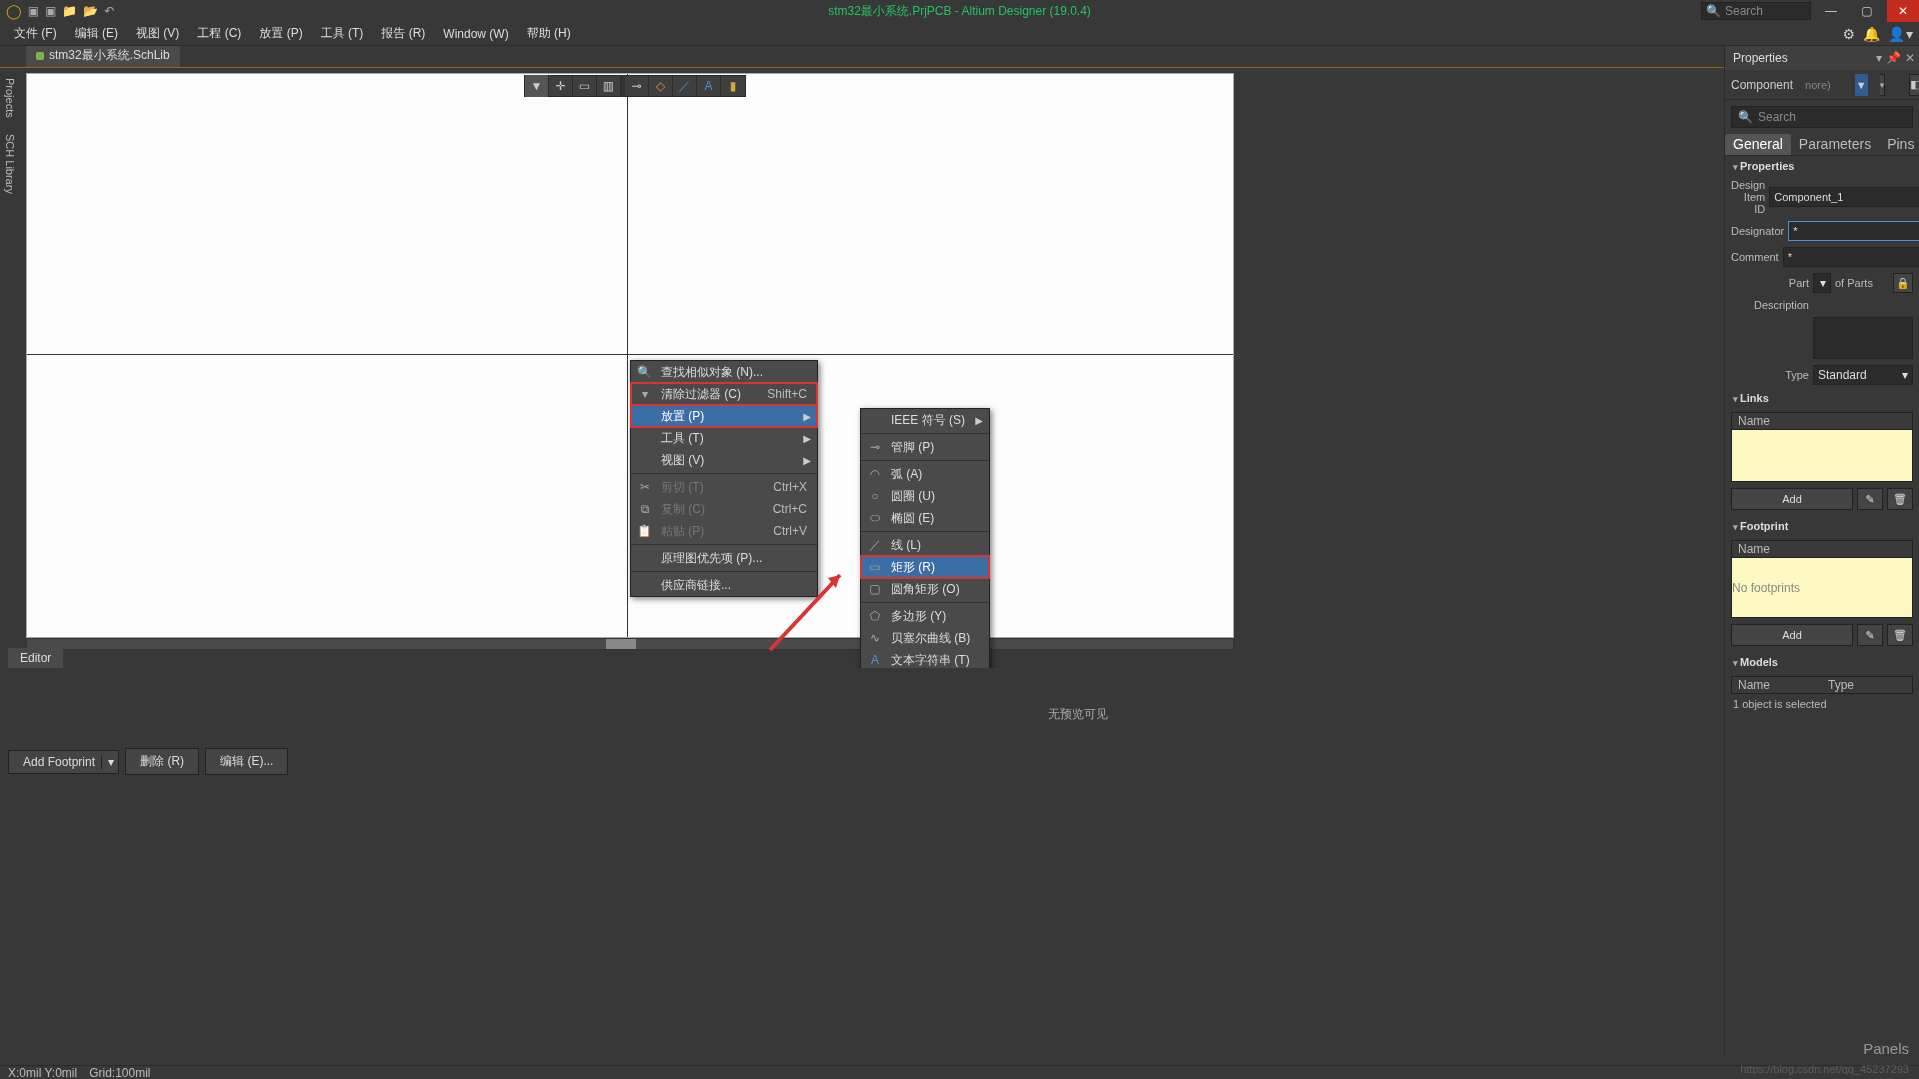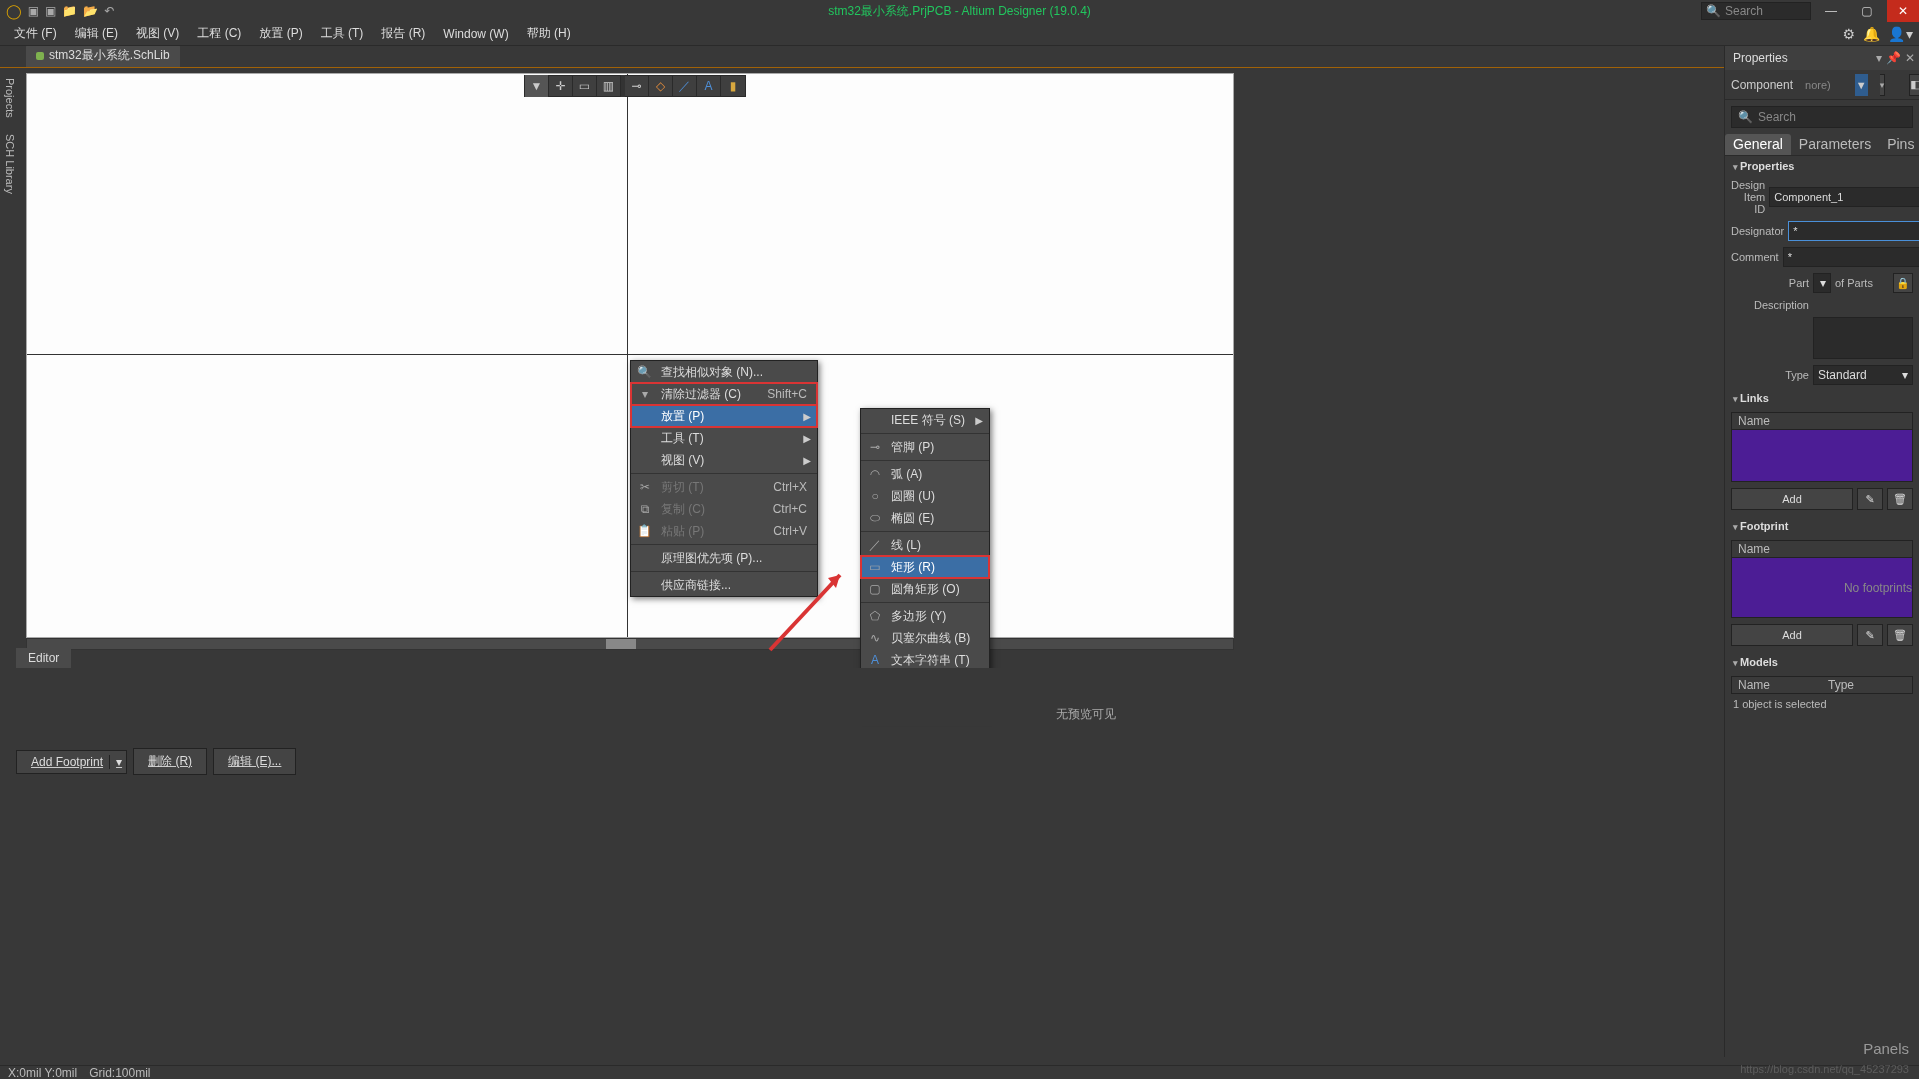--- a/index.html
+++ b/index.html
@@ -56,21 +56,21 @@
 .cm-item.hl { background:#3b6ea5; color:#fff; }
 .cm-item.redbox { outline:2px solid #d93434; outline-offset:-1px; }
 .cm-sep { height:1px; background:#333; margin:2px 0; }
 .cm1 { left:630px; top:360px; width:188px; }
 .cm2 { left:860px; top:408px; width:130px; }
 
 
 .red-arrow { position:absolute; left:760px; top:560px; width:100px; height:100px; pointer-events:none; }
 
 
-.bottom-strip { position:absolute; left:16px; top:648px; width:1208px;text-decoration:underline; }
+.bottom-strip { position:absolute; left:8px; top:648px; width:1208px; }
 .editor-tab { background:#4a4a4a; padding:3px 12px; display:inline-block; color:#ddd; }
 .btm-headers { margin-top:4px; height:20px; background:#383838; display:flex; align-items:center; color:#bbb; border-bottom:1px solid #2a2a2a; }
 .btm-headers div { padding:0 8px; }
 .btm-headers .h1 { width:140px; } .btm-headers .h2 { width:130px; } .btm-headers .h3 { width:170px; } .btm-headers .h4 { width:340px; }
 .btm-body { height:58px; background:#383838; }
 .preview-text { position:absolute; left:1040px; top:58px; color:#aaa; }
 .btm-buttons { margin-top:22px; display:flex; gap:6px; align-items:center; }
 .btn { background:#444; border:1px solid #222; padding:4px 14px; color:#ddd; cursor:pointer; }
 .btn.split { padding-right:4px; display:flex; align-items:center; gap:6px; }
 .btn .drop { border-left:1px solid #222; padding-left:6px; }
@@ -99,21 +99,21 @@
 .section-hdr::before { content:"▾ "; color:#aaa; font-size:9px; }
 .form-row { display:flex; align-items:center; padding:3px 6px; gap:4px; }
 .form-row .flabel { width:78px; text-align:right; color:#bbb; font-size:11px; }
 .text-input { flex:1; height:20px; background:#2b2b2b; border:1px solid #222; color:#ddd; padding:0 4px; font-size:11px; }
 .text-input.hl { border:1px solid #4a90d9; }
 .icon-btn { width:20px; height:20px; background:#444; border:1px solid #222; display:flex; align-items:center; justify-content:center; color:#ccc; font-size:11px; cursor:pointer; }
 .desc-box { margin:3px 6px 3px 88px; height:42px; background:#2b2b2b; border:1px solid #222; }
 .select-box { flex:1; height:20px; background:#2b2b2b; border:1px solid #222; color:#ddd; padding:0 4px; display:flex; align-items:center; justify-content:space-between; font-size:11px; }
 .list-header { margin:4px 6px 0 6px; height:18px; background:#3a3a3a; border:1px solid #222; display:flex; align-items:center; color:#bbb; font-size:11px; }
 .list-header div { padding:0 6px; }
-.list-body { margin:0 6px; height:52px; background:#4c1d95; border:1px solid #222; border-top:none; display:flex; align-items:center; justify-content:flex-end; color:#888; font-size:11px; }
+.list-body { margin:0 6px; height:52px; background:#fef9c3; border:1px solid #222; border-top:none; display:flex; align-items:center; justify-content:flex-start; color:#888; font-size:11px; }
 .list-body.tall { height:60px; }
 .panel-btn-row { margin:6px; display:flex; gap:4px; }
 .panel-btn { flex:1; height:22px; background:#444; border:1px solid #222; color:#ddd; display:flex; align-items:center; justify-content:center; cursor:pointer; font-size:11px; }
 .panel-btn.small { flex:0 0 26px; }
 .status-line { padding:4px 8px; color:#bbb; font-size:11px; }
 </style>
 </head>
 <body>
 
 <div class="titlebar">

